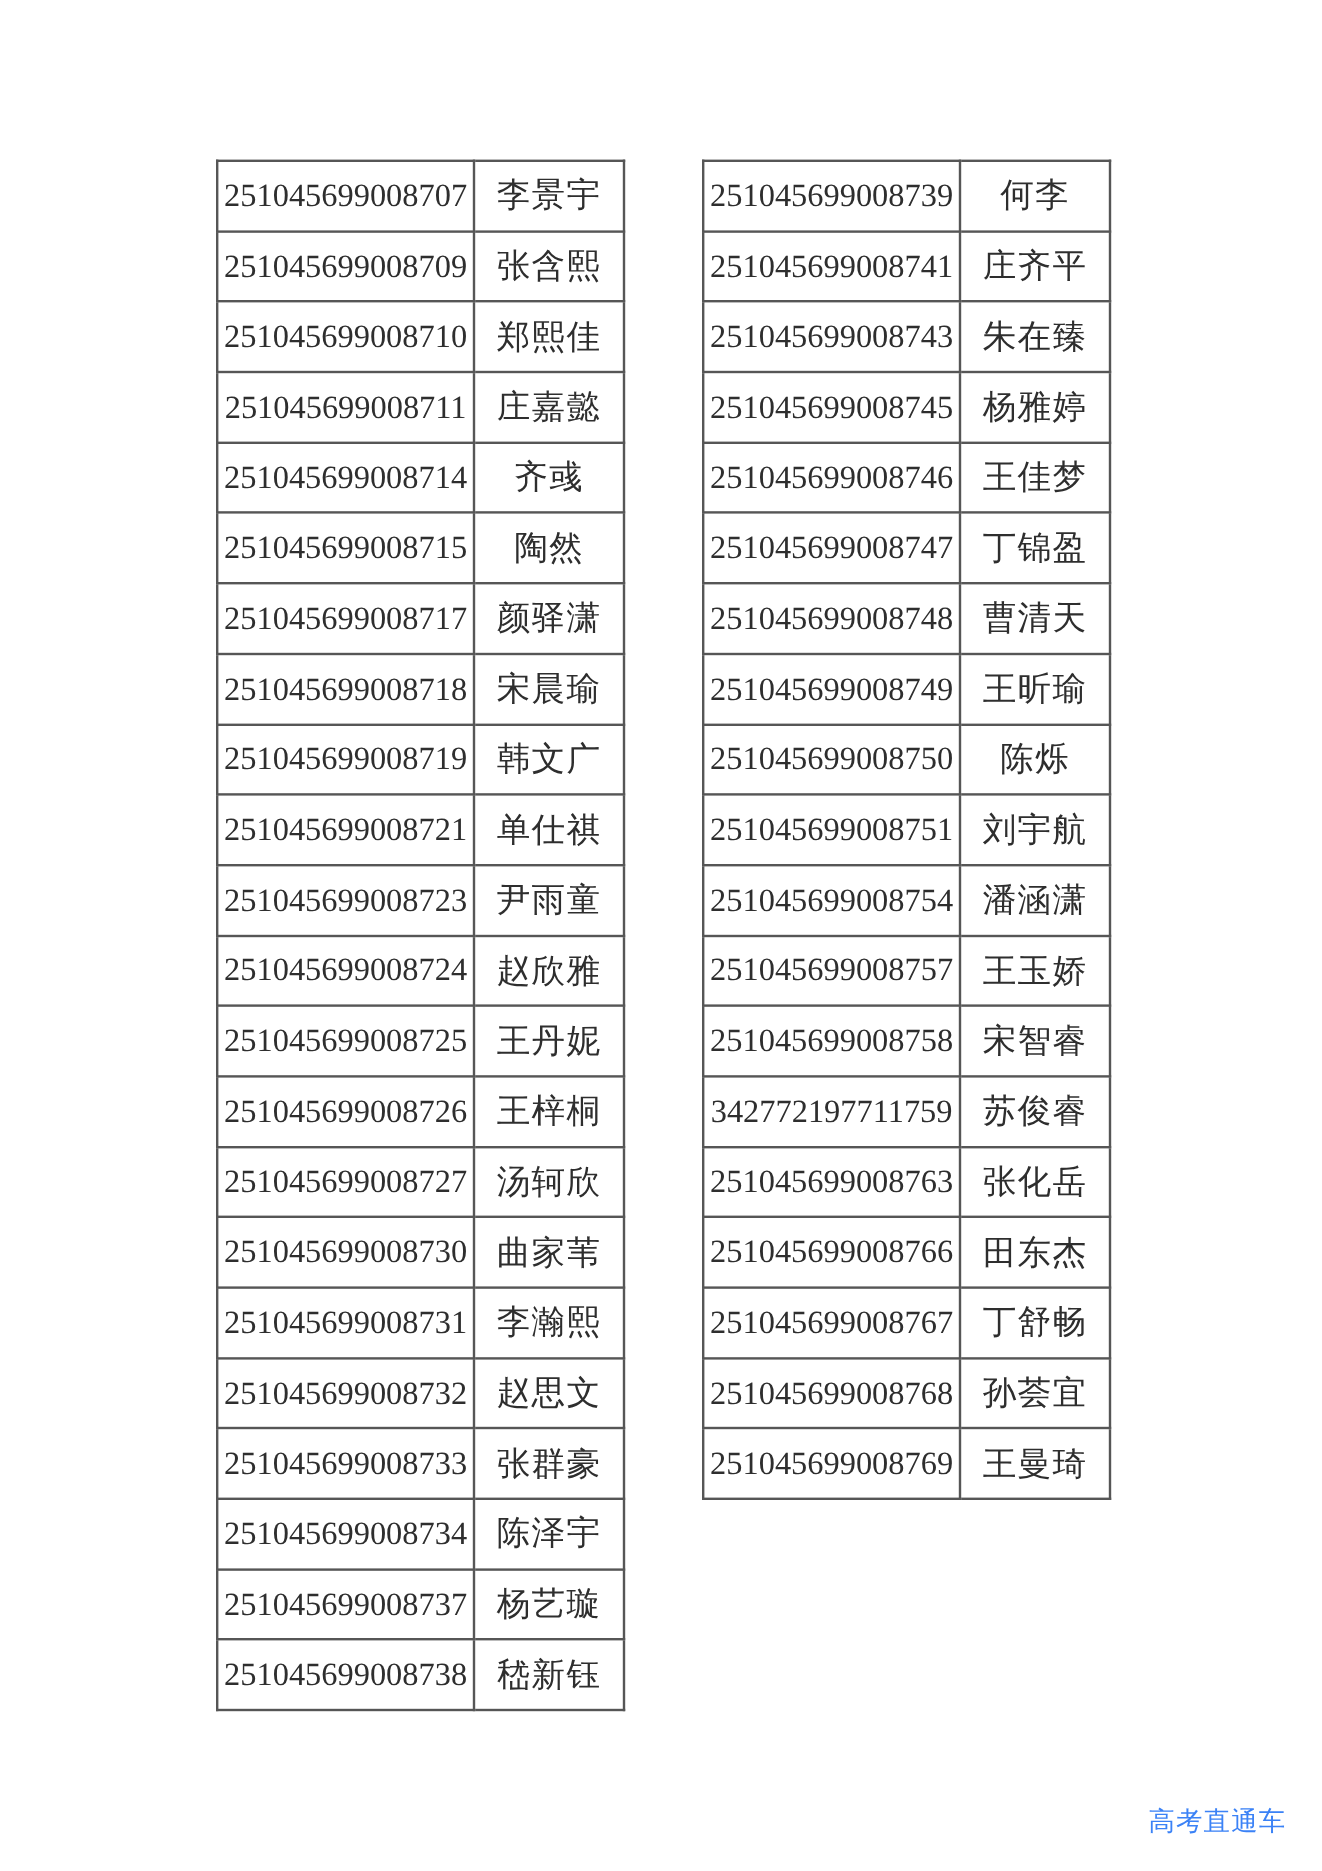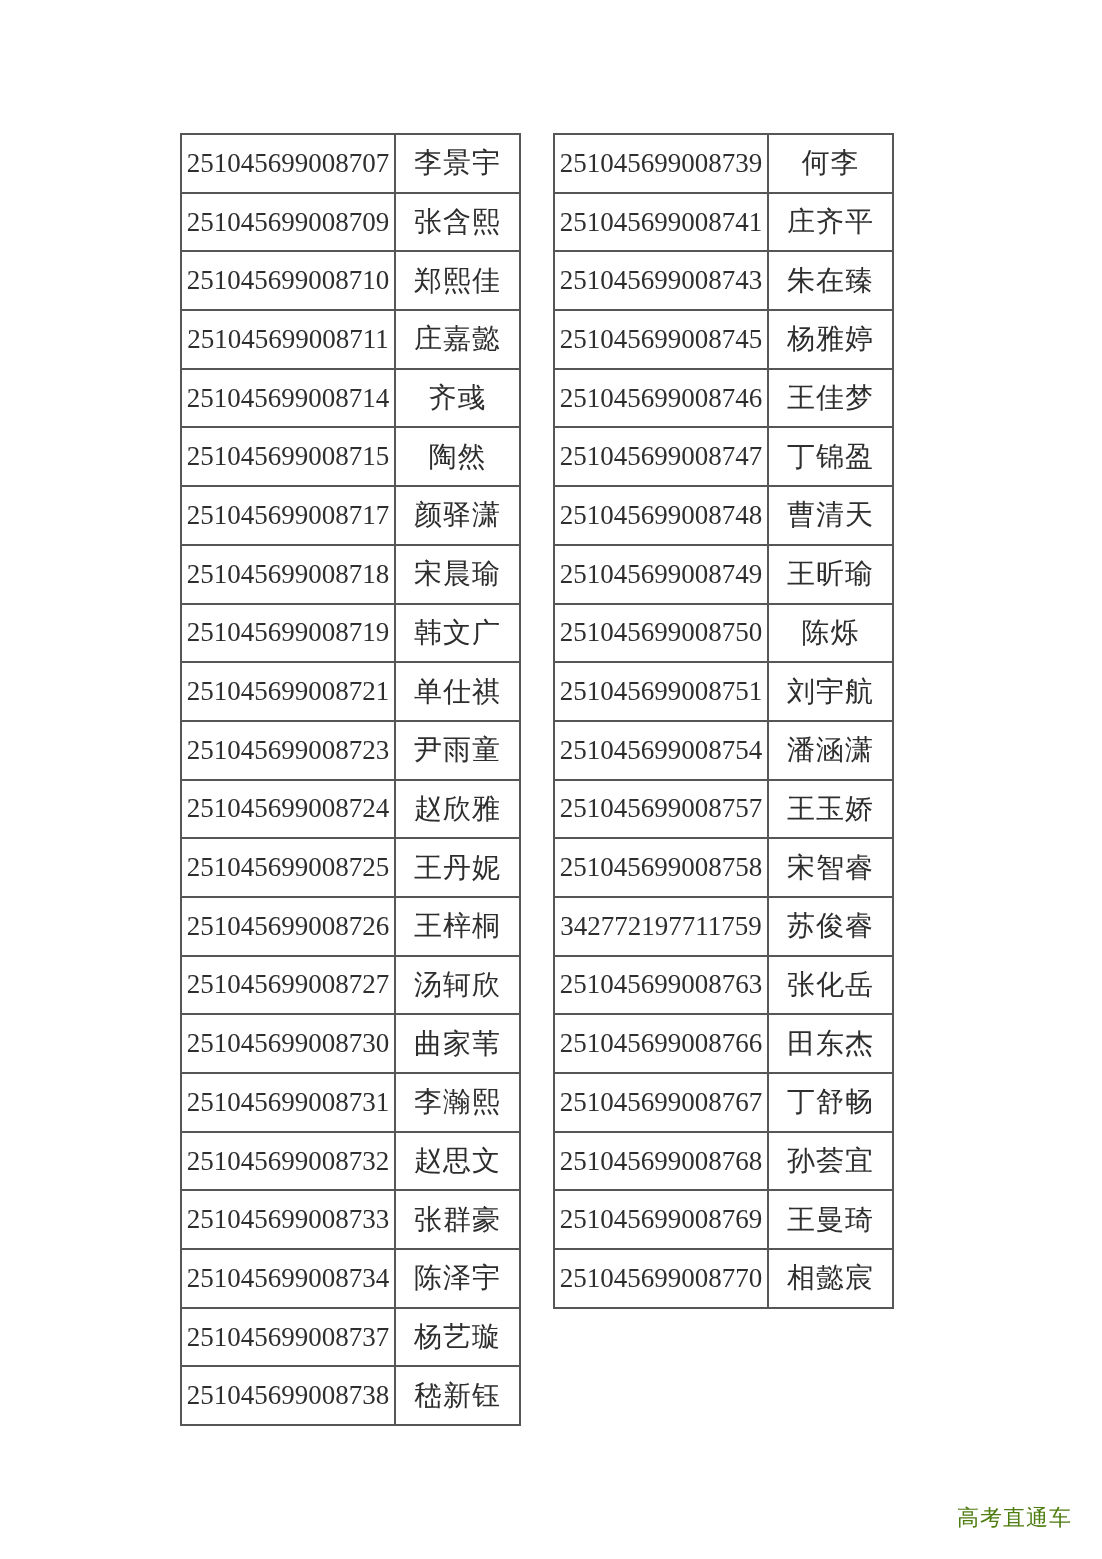--- a/index.html
+++ b/index.html
@@ -16,21 +16,21 @@
     font-family: "Liberation Serif", "DejaVu Serif", serif;
   }
   table.roster {
     position: absolute;
     top: 133px;
     border-collapse: collapse;
     table-layout: fixed;
     width: 339px;
   }
   #table-left  { left: 180px; }
-  #table-right { left: 553px; }
+  #table-right { left: 585px; }
   table.roster td {
     border: 2px solid #565656;
     height: 54.7px;
     text-align: center;
     vertical-align: middle;
     font-size: 27px;
     color: #2e2e2e;
     overflow: hidden;
     white-space: nowrap;
   }
@@ -40,21 +40,21 @@
     font-size: 28px;
     letter-spacing: 1px;
     margin-left: 44px;
   }
   .watermark {
     position: absolute;
     top: 1503px;
     right: 30px;
     font-family: "Liberation Sans", "DejaVu Sans", sans-serif;
     font-size: 22px;
-    color: #4d7c0f;
+    color: #3b82f6;
     letter-spacing: 1px;
     text-shadow: 0 1px 0 #ffffff;
   }
 </style>
 </head>
 <body>
 
 <div class="page">
 
   <table class="roster" id="table-left">
@@ -229,22 +229,18 @@
           <td class="name-cell">丁舒畅</td>
         </tr>
         <tr>
           <td class="id-cell">251045699008768</td>
           <td class="name-cell">孙荟宜</td>
         </tr>
         <tr>
           <td class="id-cell">251045699008769</td>
           <td class="name-cell">王曼琦</td>
         </tr>
-        <tr>
-          <td class="id-cell">251045699008770</td>
-          <td class="name-cell">相懿宸</td>
-        </tr>
       </tbody>
   </table>
 
   <div class="watermark">高考直通车</div>
 
 </div>
 
 </body></html>

